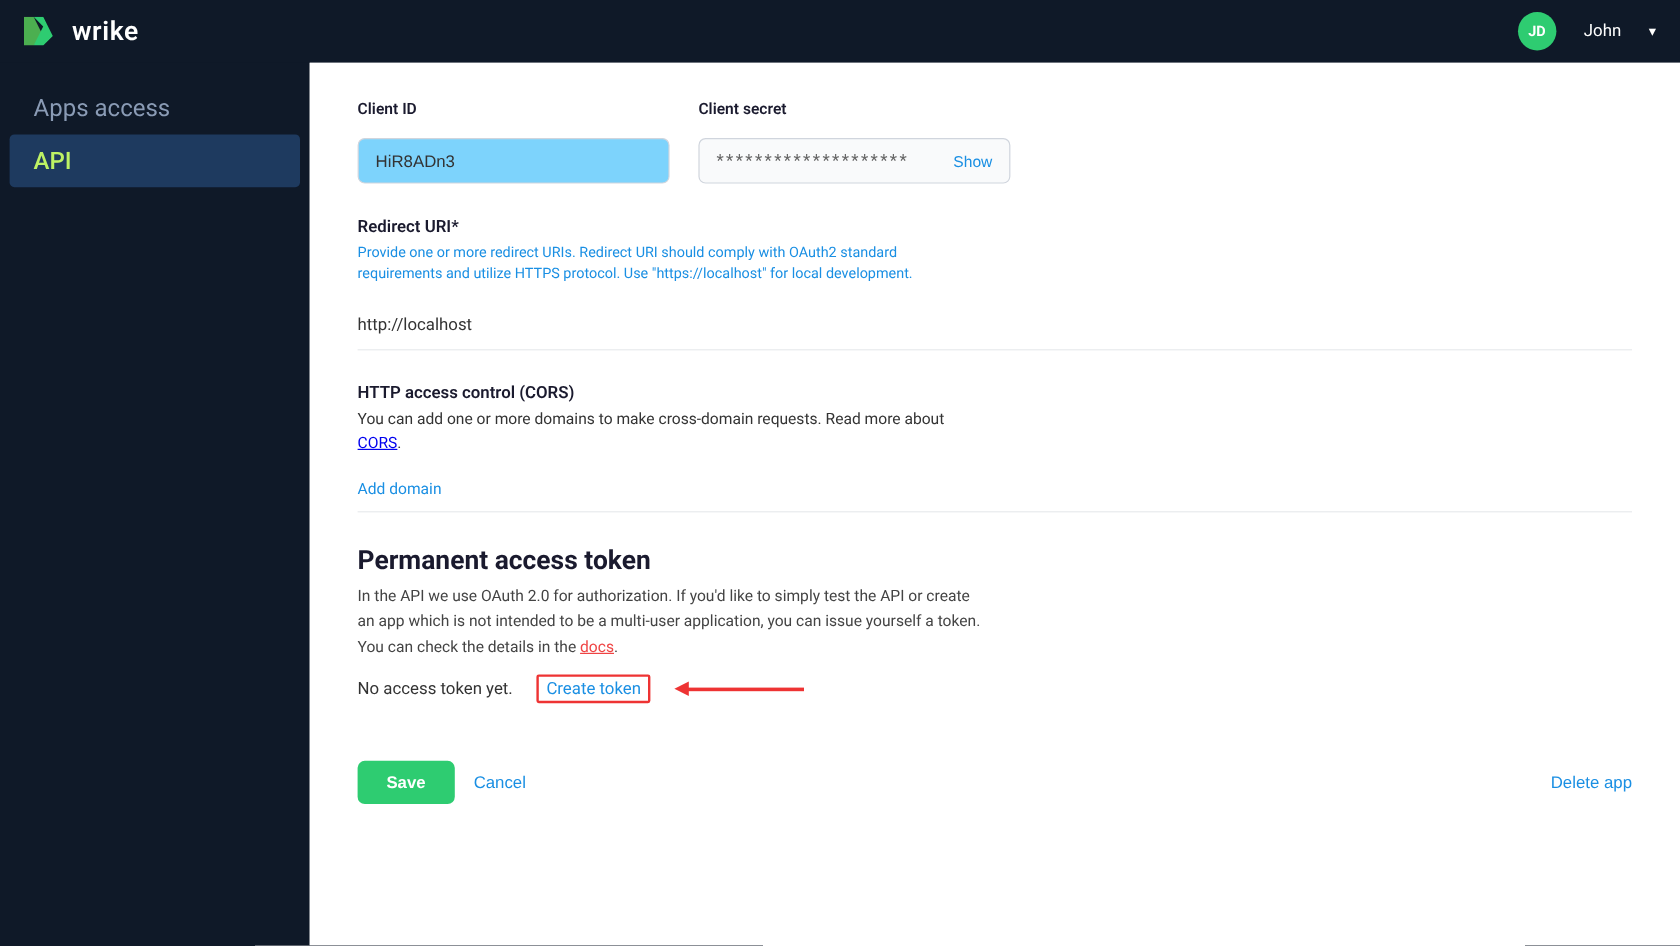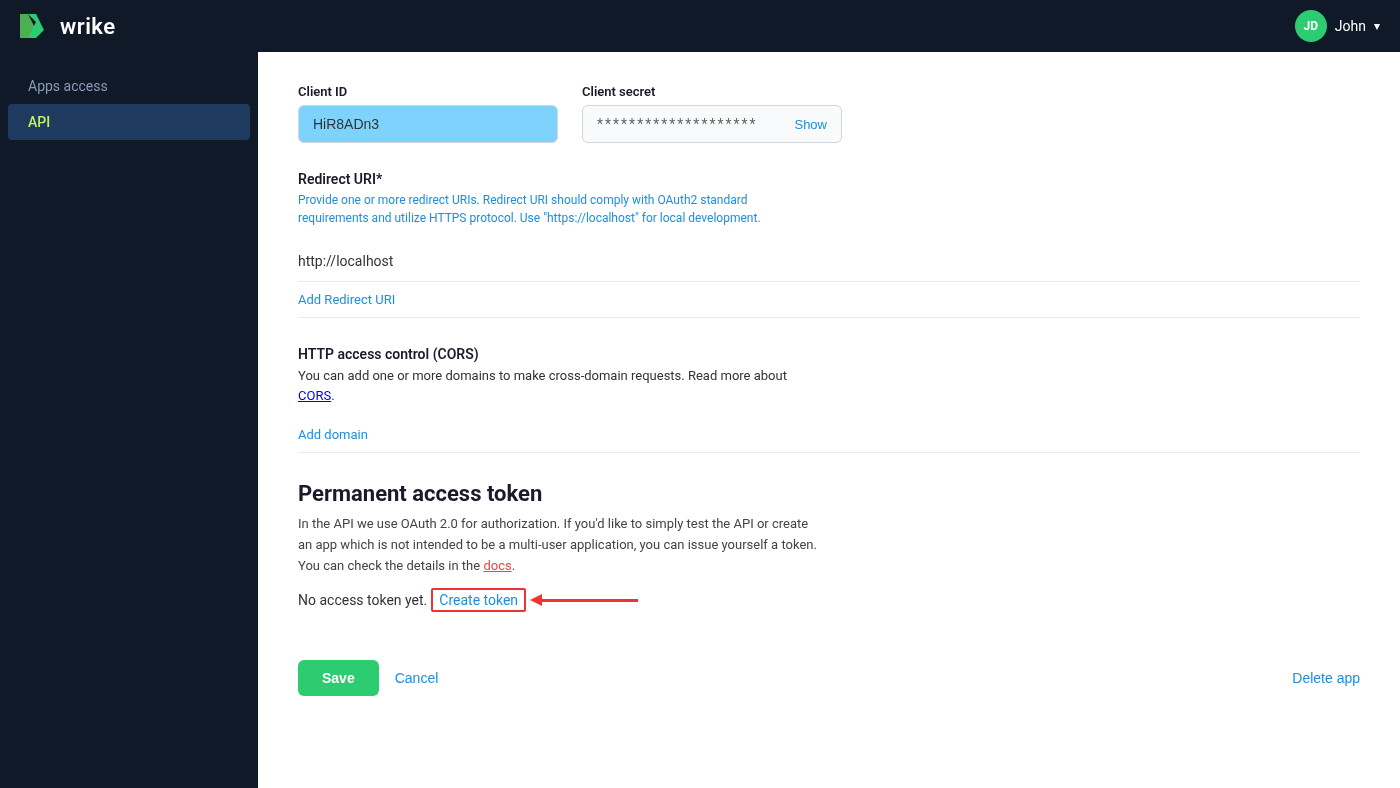--- a/index.html
+++ b/index.html
@@ -26,21 +26,21 @@
     }
     .wrike-logo-text {
       color: #fff;
       font-size: 22px;
       font-weight: 600;
       letter-spacing: 0.5px;
     }
     .topnav-user {
       display: flex;
       align-items: center;
-      gap: 8px;
+      gap: 23px;
       cursor: pointer;
     }
     .user-avatar {
       width: 32px;
       height: 32px;
       border-radius: 50%;
       background: #2ecc71;
       color: #fff;
       font-size: 12px;
       font-weight: 700;
@@ -67,21 +67,21 @@
     
     .sidebar {
       width: 258px;
       background: #0f1928;
       padding: 16px 0;
       flex-shrink: 0;
     }
     .sidebar-item {
       padding: 10px 20px;
       color: #8a9bb5;
-      font-size: 14px;
+      font-size: 20px;
       cursor: pointer;
       border-radius: 4px;
       margin: 0 8px;
     }
     .sidebar-item.active {
       background: #1e3a5f;
       color: #bef264;
       font-weight: 500;
     }
 
@@ -114,21 +114,21 @@
 
     
     .fields-row {
       display: flex;
       gap: 24px;
       margin-bottom: 28px;
     }
     .field-group {
       display: flex;
       flex-direction: column;
-      gap: 6px;
+      gap: 16px;
     }
     .field-label {
       font-size: 13px;
       font-weight: 600;
       color: #1a1a2e;
     }
     .field-input {
       border: 1px solid #d0d5dd;
       border-radius: 6px;
       padding: 10px 14px;
@@ -216,21 +216,21 @@
       max-width: 520px;
       margin-bottom: 12px;
     }
     .pat-desc a {
       color: #ef4444;
       text-decoration: underline;
     }
     .no-token-row {
       display: flex;
       align-items: center;
-      gap: 4px;
+      gap: 20px;
       font-size: 14px;
       color: #333;
     }
     .create-token-link {
       color: #1a8fe3;
       text-decoration: none;
       font-size: 14px;
       border: 2px solid #e33;
       padding: 2px 6px;
       border-radius: 2px;
@@ -336,21 +336,20 @@
               <span class="secret-dots">********************</span>
               <button class="show-btn">Show</button>
             </div>
           </div>
         </div>
 
         <div class="section-block">
           <div class="redirect-label">Redirect URI*</div>
           <div class="redirect-desc">Provide one or more redirect URIs. Redirect URI should comply with OAuth2 standard requirements and utilize HTTPS protocol. Use "https://localhost" for local development.</div>
           <div class="uri-value">http://localhost</div>
-          <a class="add-link">Add Redirect URI</a>
         </div>
 
         <div class="section-block">
           <div class="redirect-label">HTTP access control (CORS)</div>
           <div class="cors-desc">
             <span>You can add one or more domains to make cross-domain requests. Read more about </span><a href="#">CORS</a><span>.</span>
           </div>
           <a class="add-link">Add domain</a>
         </div>
       </div>

